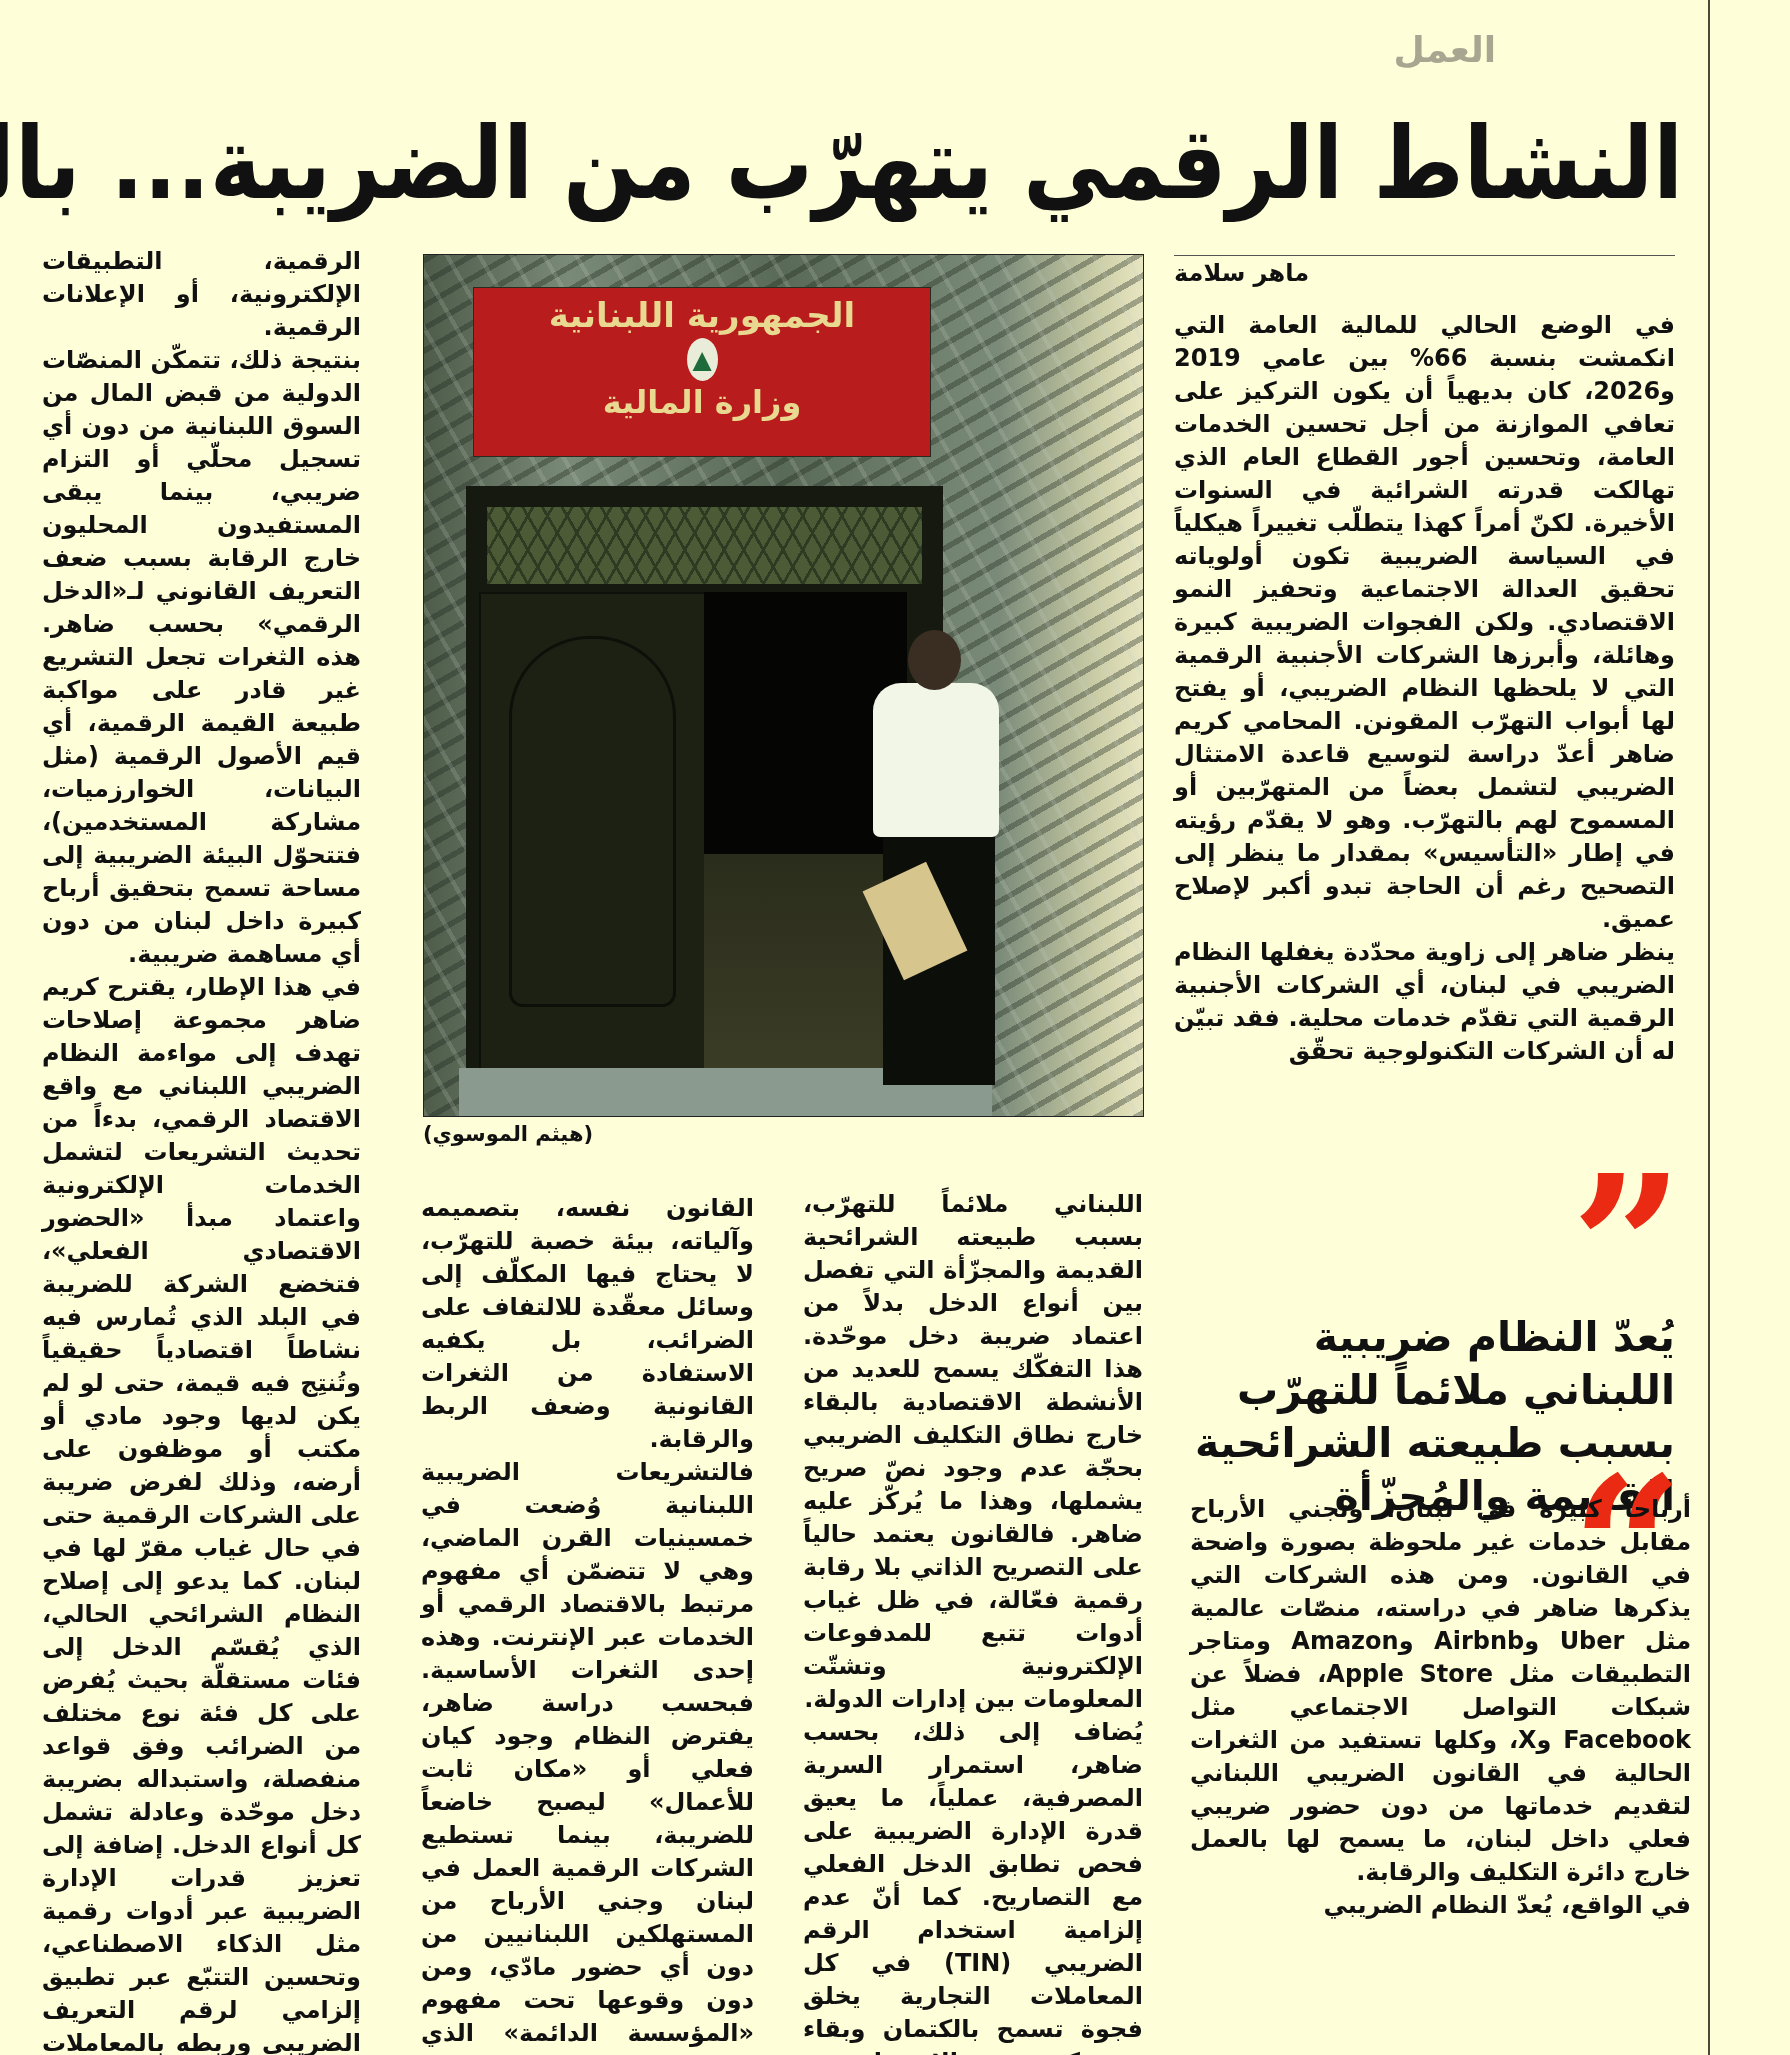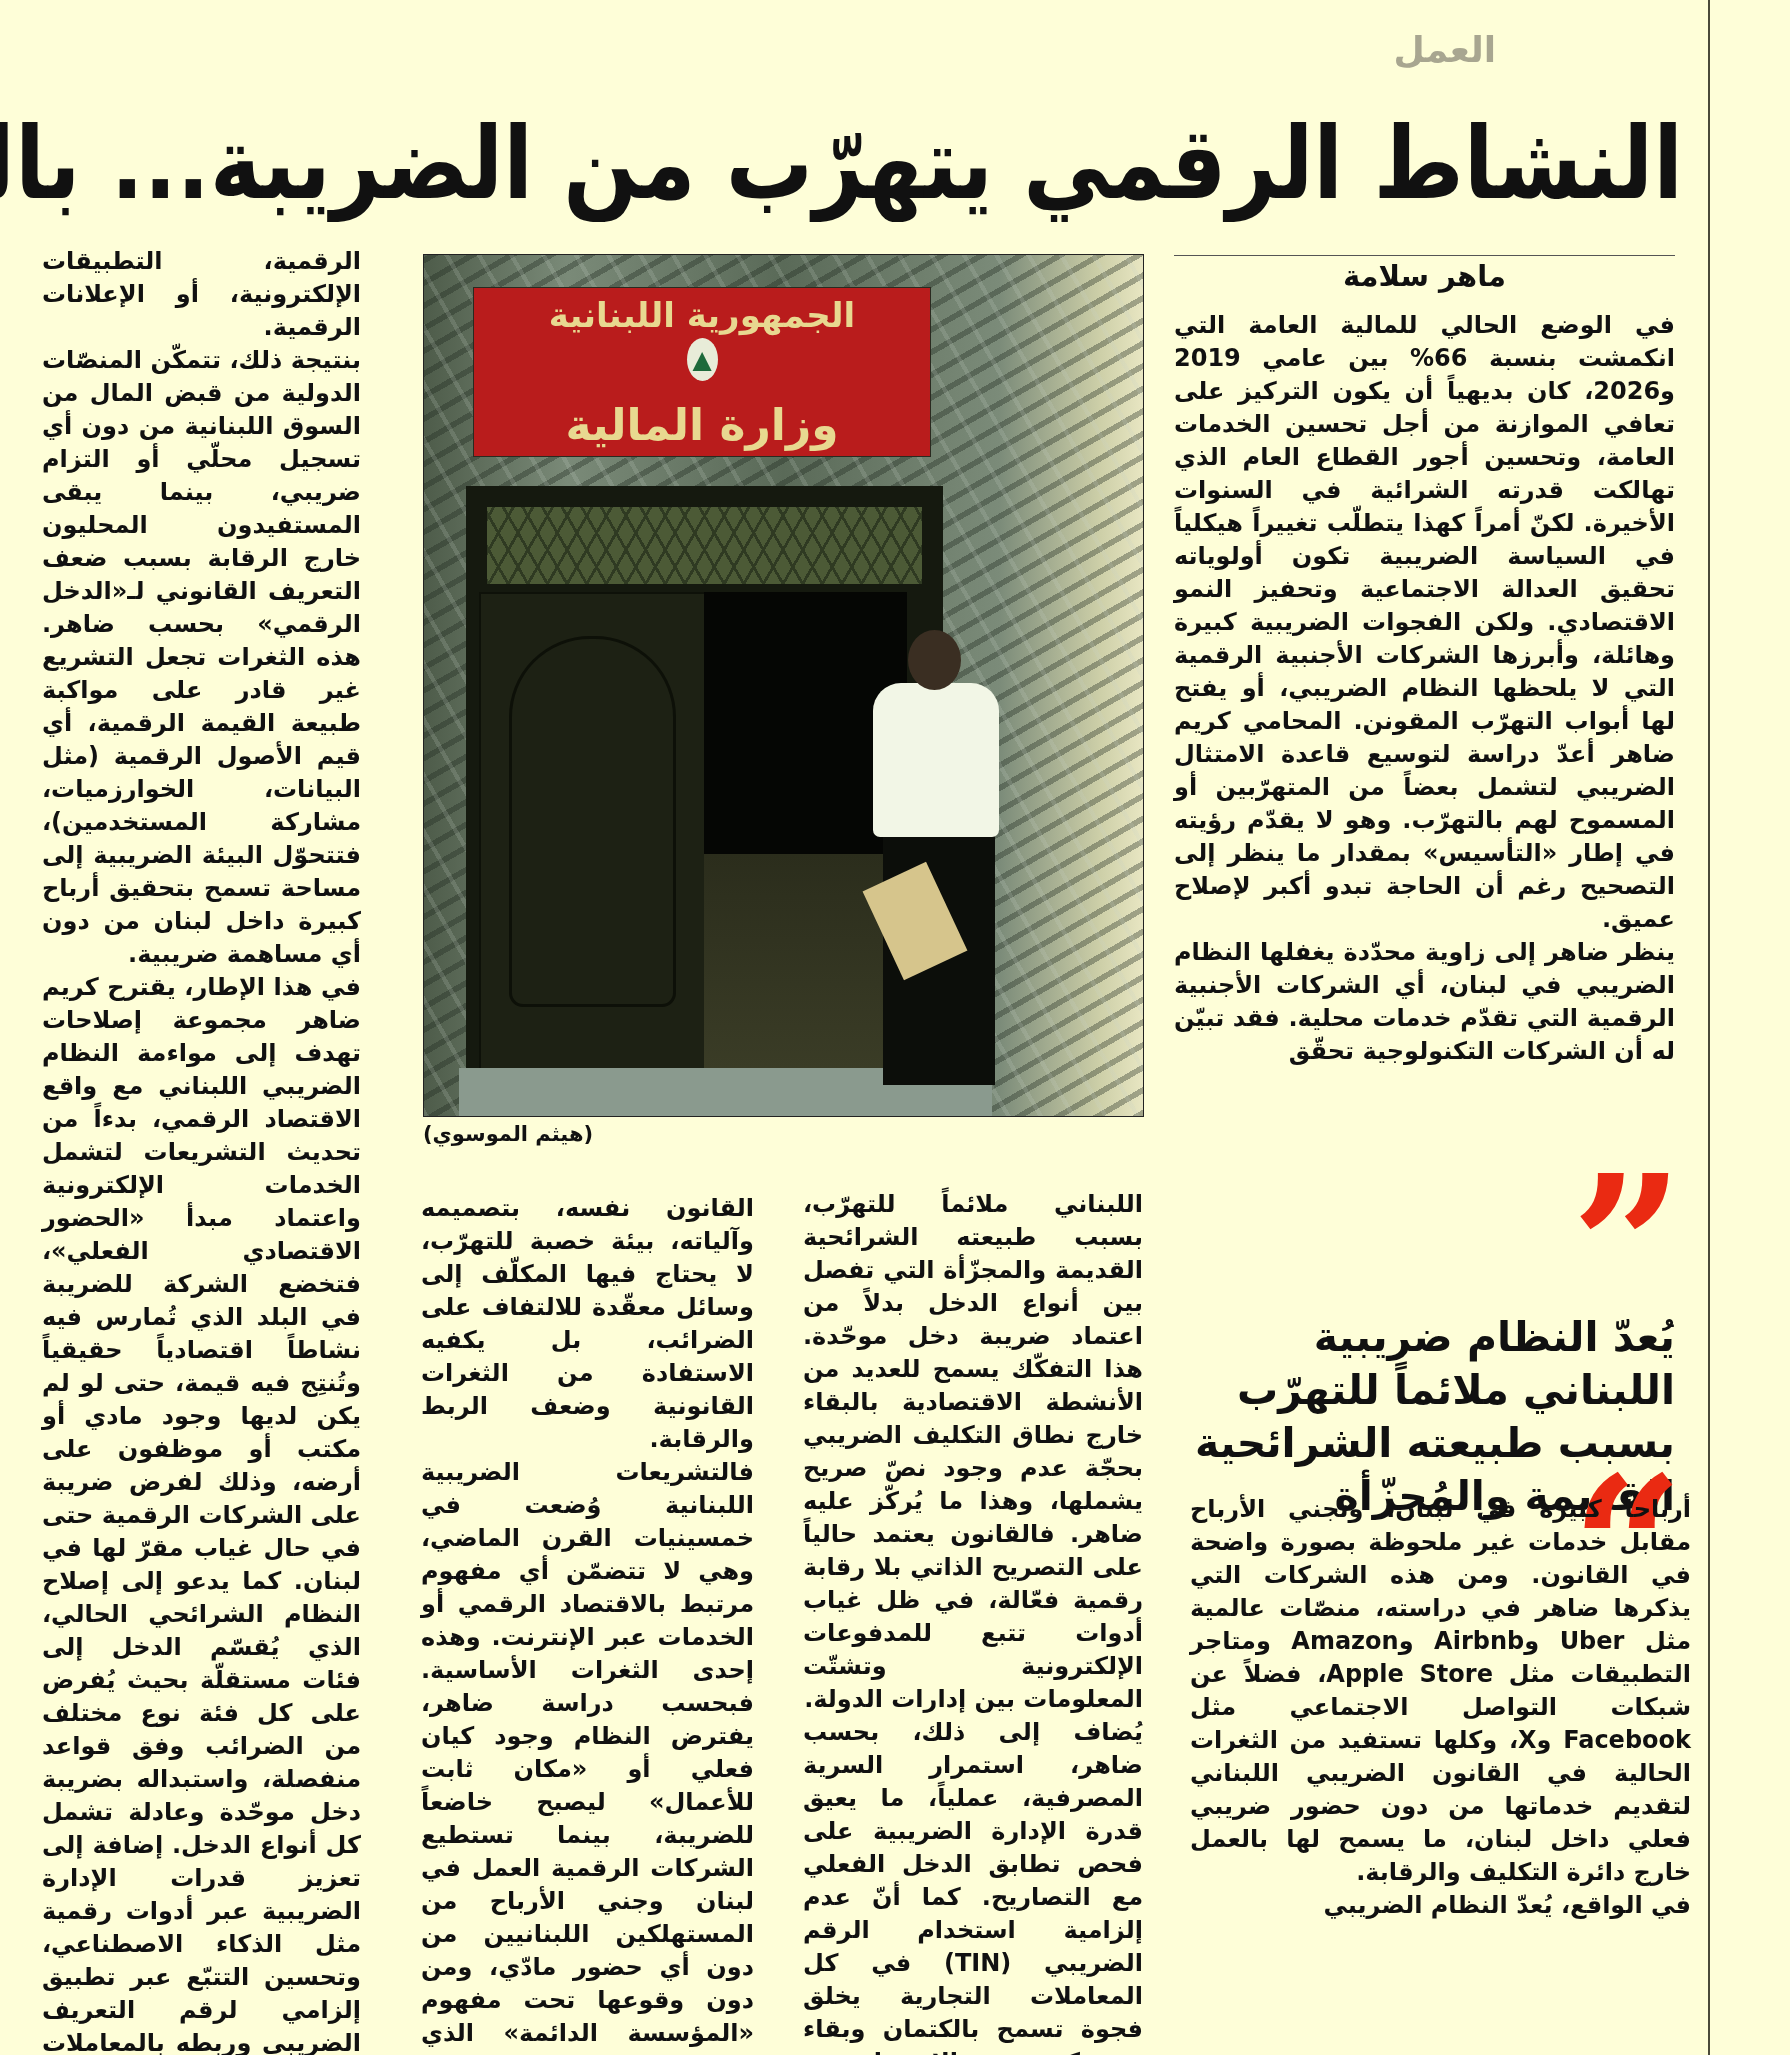--- a/index.html
+++ b/index.html
@@ -18,22 +18,22 @@
     direction: rtl; letter-spacing: 0.7px;
   }
   .headline {
     left: 42px; top: 109px; width: 1641px; text-align: center;
     font-size: 87px; font-weight: 900; line-height: 1.1;
     direction: rtl; letter-spacing: -1.4px; white-space: nowrap;
     transform: scaleY(1.15); transform-origin: top center;
   }
   .byline-rule { left: 1174px; top: 255px; width: 501px; height: 1.4px; background: #555; }
   .byline {
-    left: 1174px; top: 259px; width: 501px; text-align: center;
-    font-size: 29px; font-weight: bold; direction: rtl;
+    left: 1174px; top: 259px; width: 501px; text-align: left;
+    font-size: 24px; font-weight: bold; direction: rtl;
   }
   .col {
     direction: rtl; text-align: justify; text-align-last: right;
     font-size: 24px; line-height: 33px; font-weight: bold;
   }
   .col p { margin: 0; }
   .col-right-top { left: 1174px; top: 309px; width: 501px; }
   .col-right-bottom { left: 1190px; top: 1493px; width: 501px; }
   .col-mid-right { left: 803px; top: 1188px; width: 340px; }
   .col-mid-left { left: 421px; top: 1192px; width: 333px; }
@@ -67,21 +67,21 @@
     position: absolute; left: 49px; top: 32px; width: 456px; height: 168px;
     background: #b91c1c; border: 1.4px solid #2a2a20;
     color: #e8d890; direction: rtl; text-align: center; font-weight: bold;
   }
   .sign-top { font-size: 34px; margin-top: 7px; }
   .sign-cedar {
     width: 31px; height: 43px; margin: 2.8px auto 0; border-radius: 50%;
     background: #e8ecd8; display: flex; align-items: center; justify-content: center;
     color: #1d6a3a; font-size: 25px;
   }
-  .sign-bottom { font-size: 44px; margin-top: 18px; letter-spacing: 4.2px; }
+  .sign-bottom { font-size: 32px; margin-top: 2px; letter-spacing: 4.2px; }
   .photo .doorframe {
     position: absolute; left: 42px; top: 231px; width: 477px; height: 631px;
     background: #15190f;
   }
   .photo .transom {
     position: absolute; left: 63px; top: 252px; width: 435px; height: 77px;
     background:
       repeating-linear-gradient(60deg, #2f3a22 0 2.8px, transparent 2.8px 17px),
       repeating-linear-gradient(-60deg, #2f3a22 0 2.8px, transparent 2.8px 17px),
       #4c5a36;

